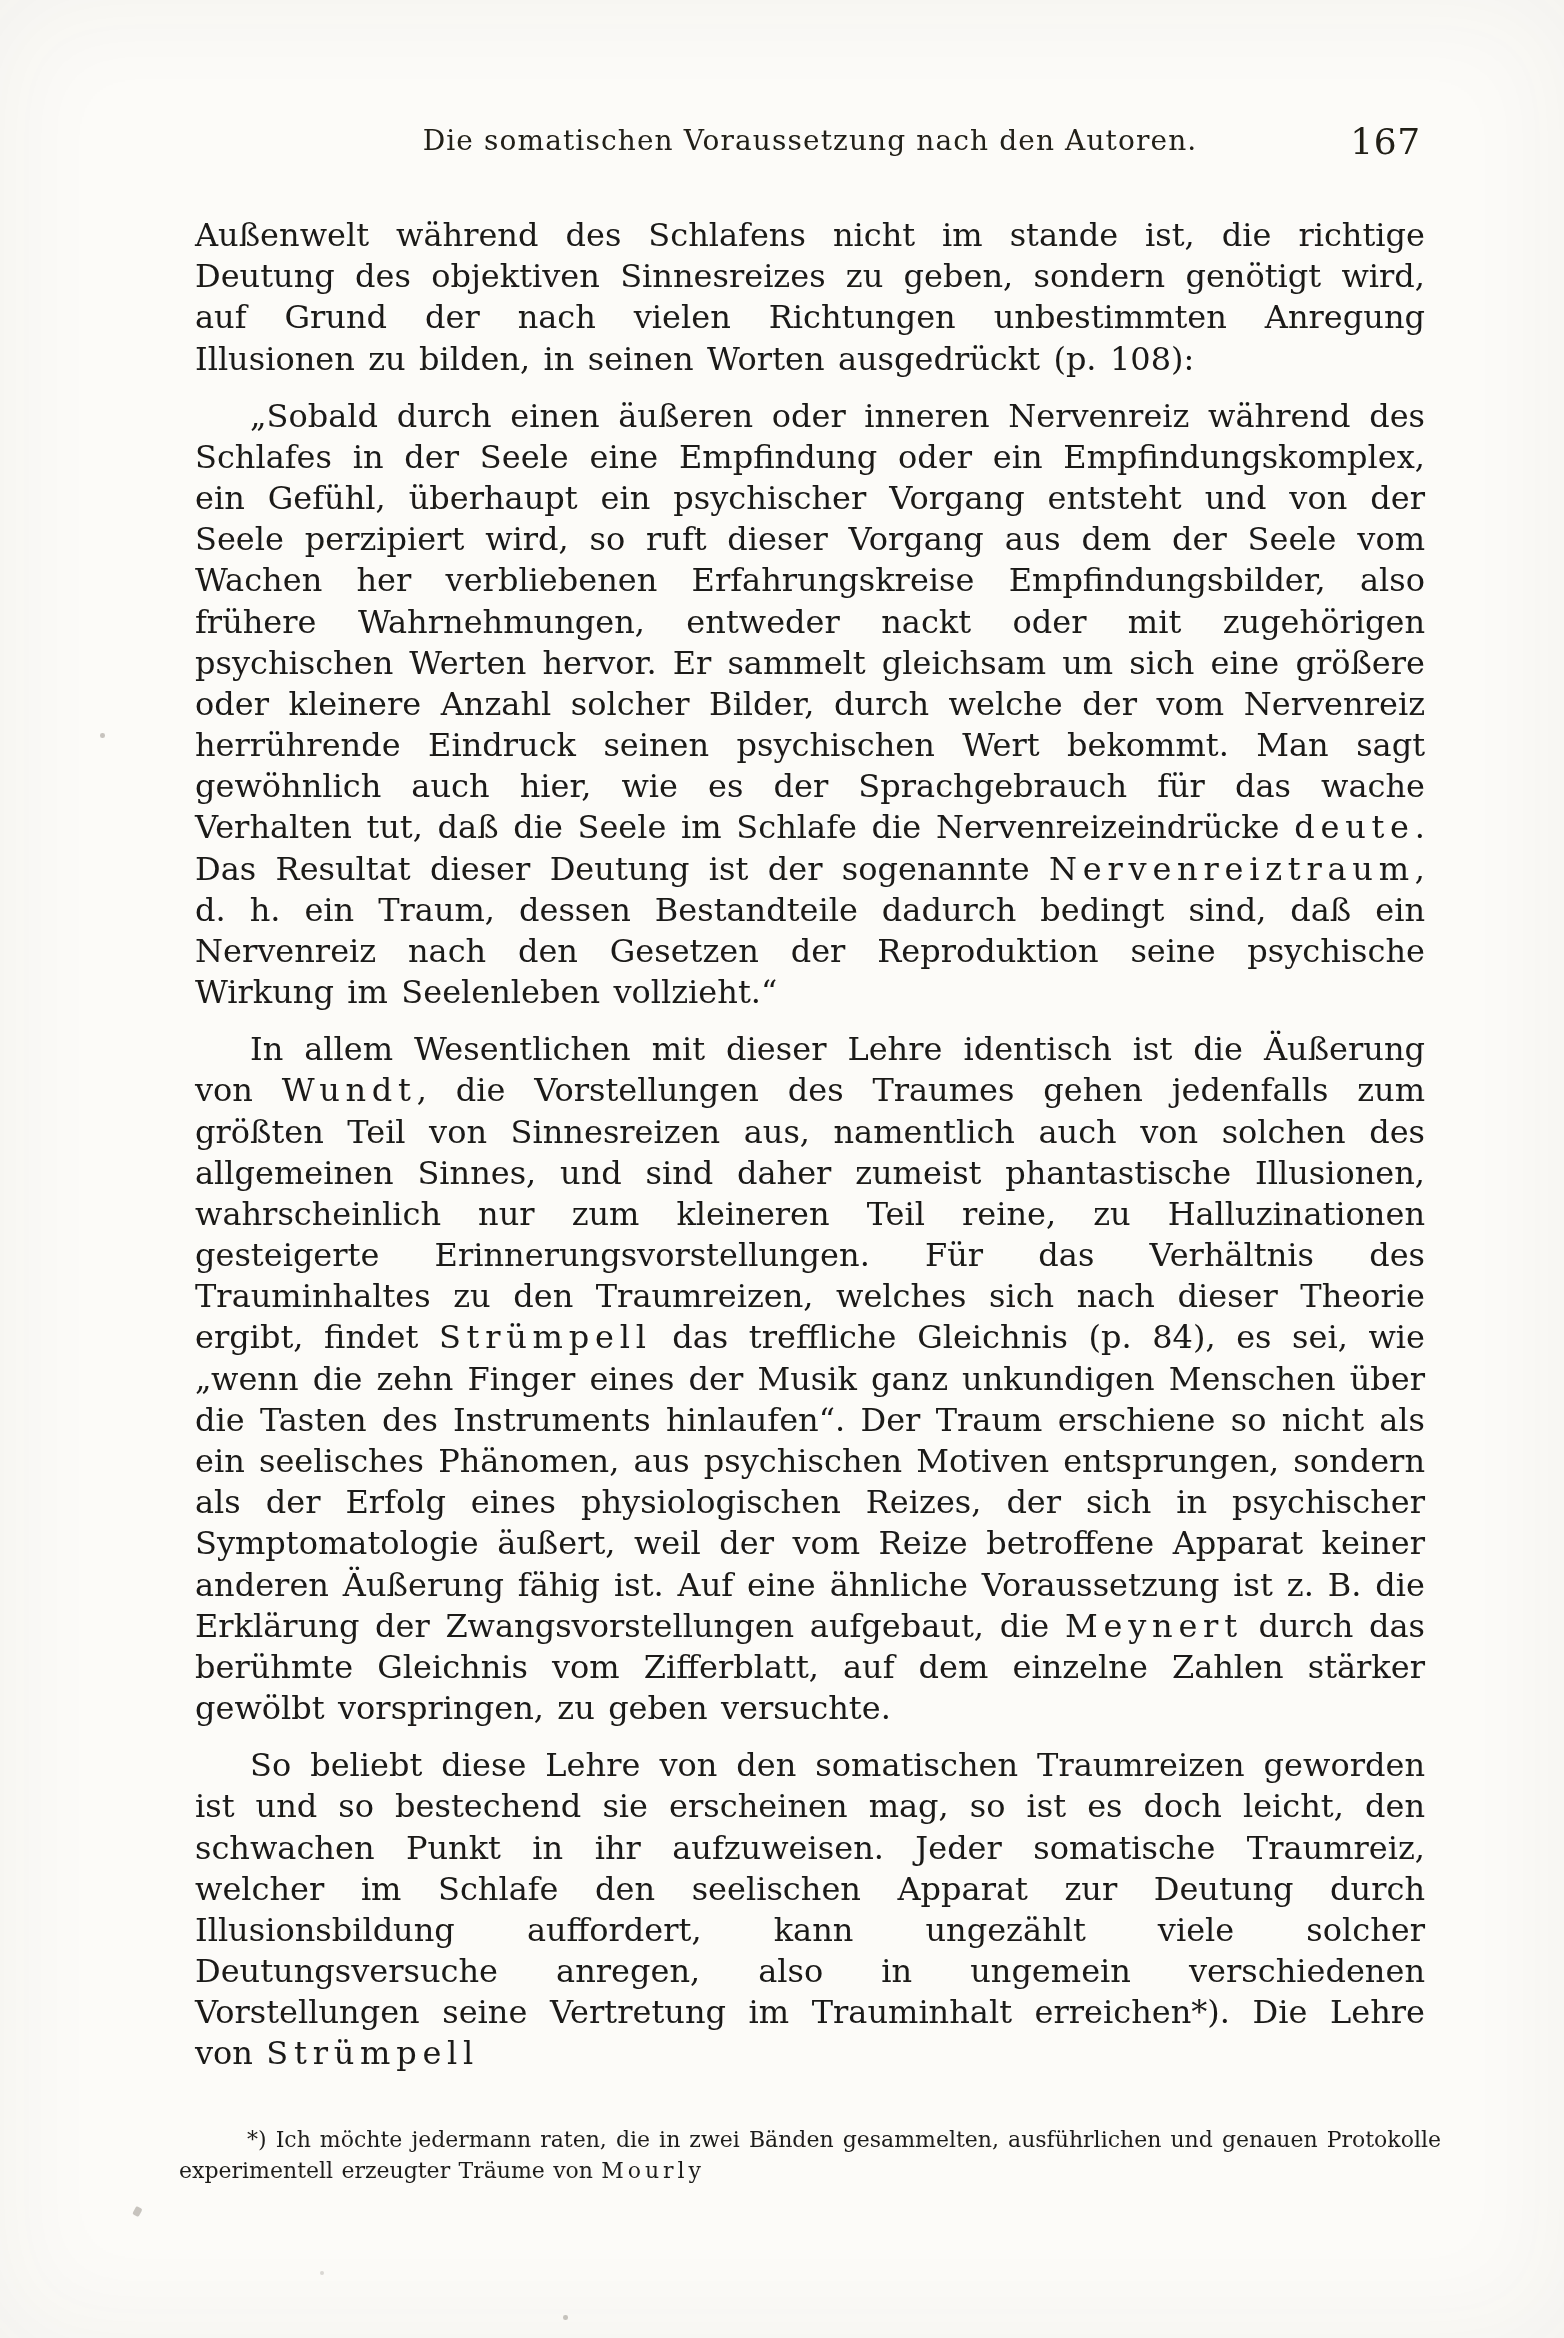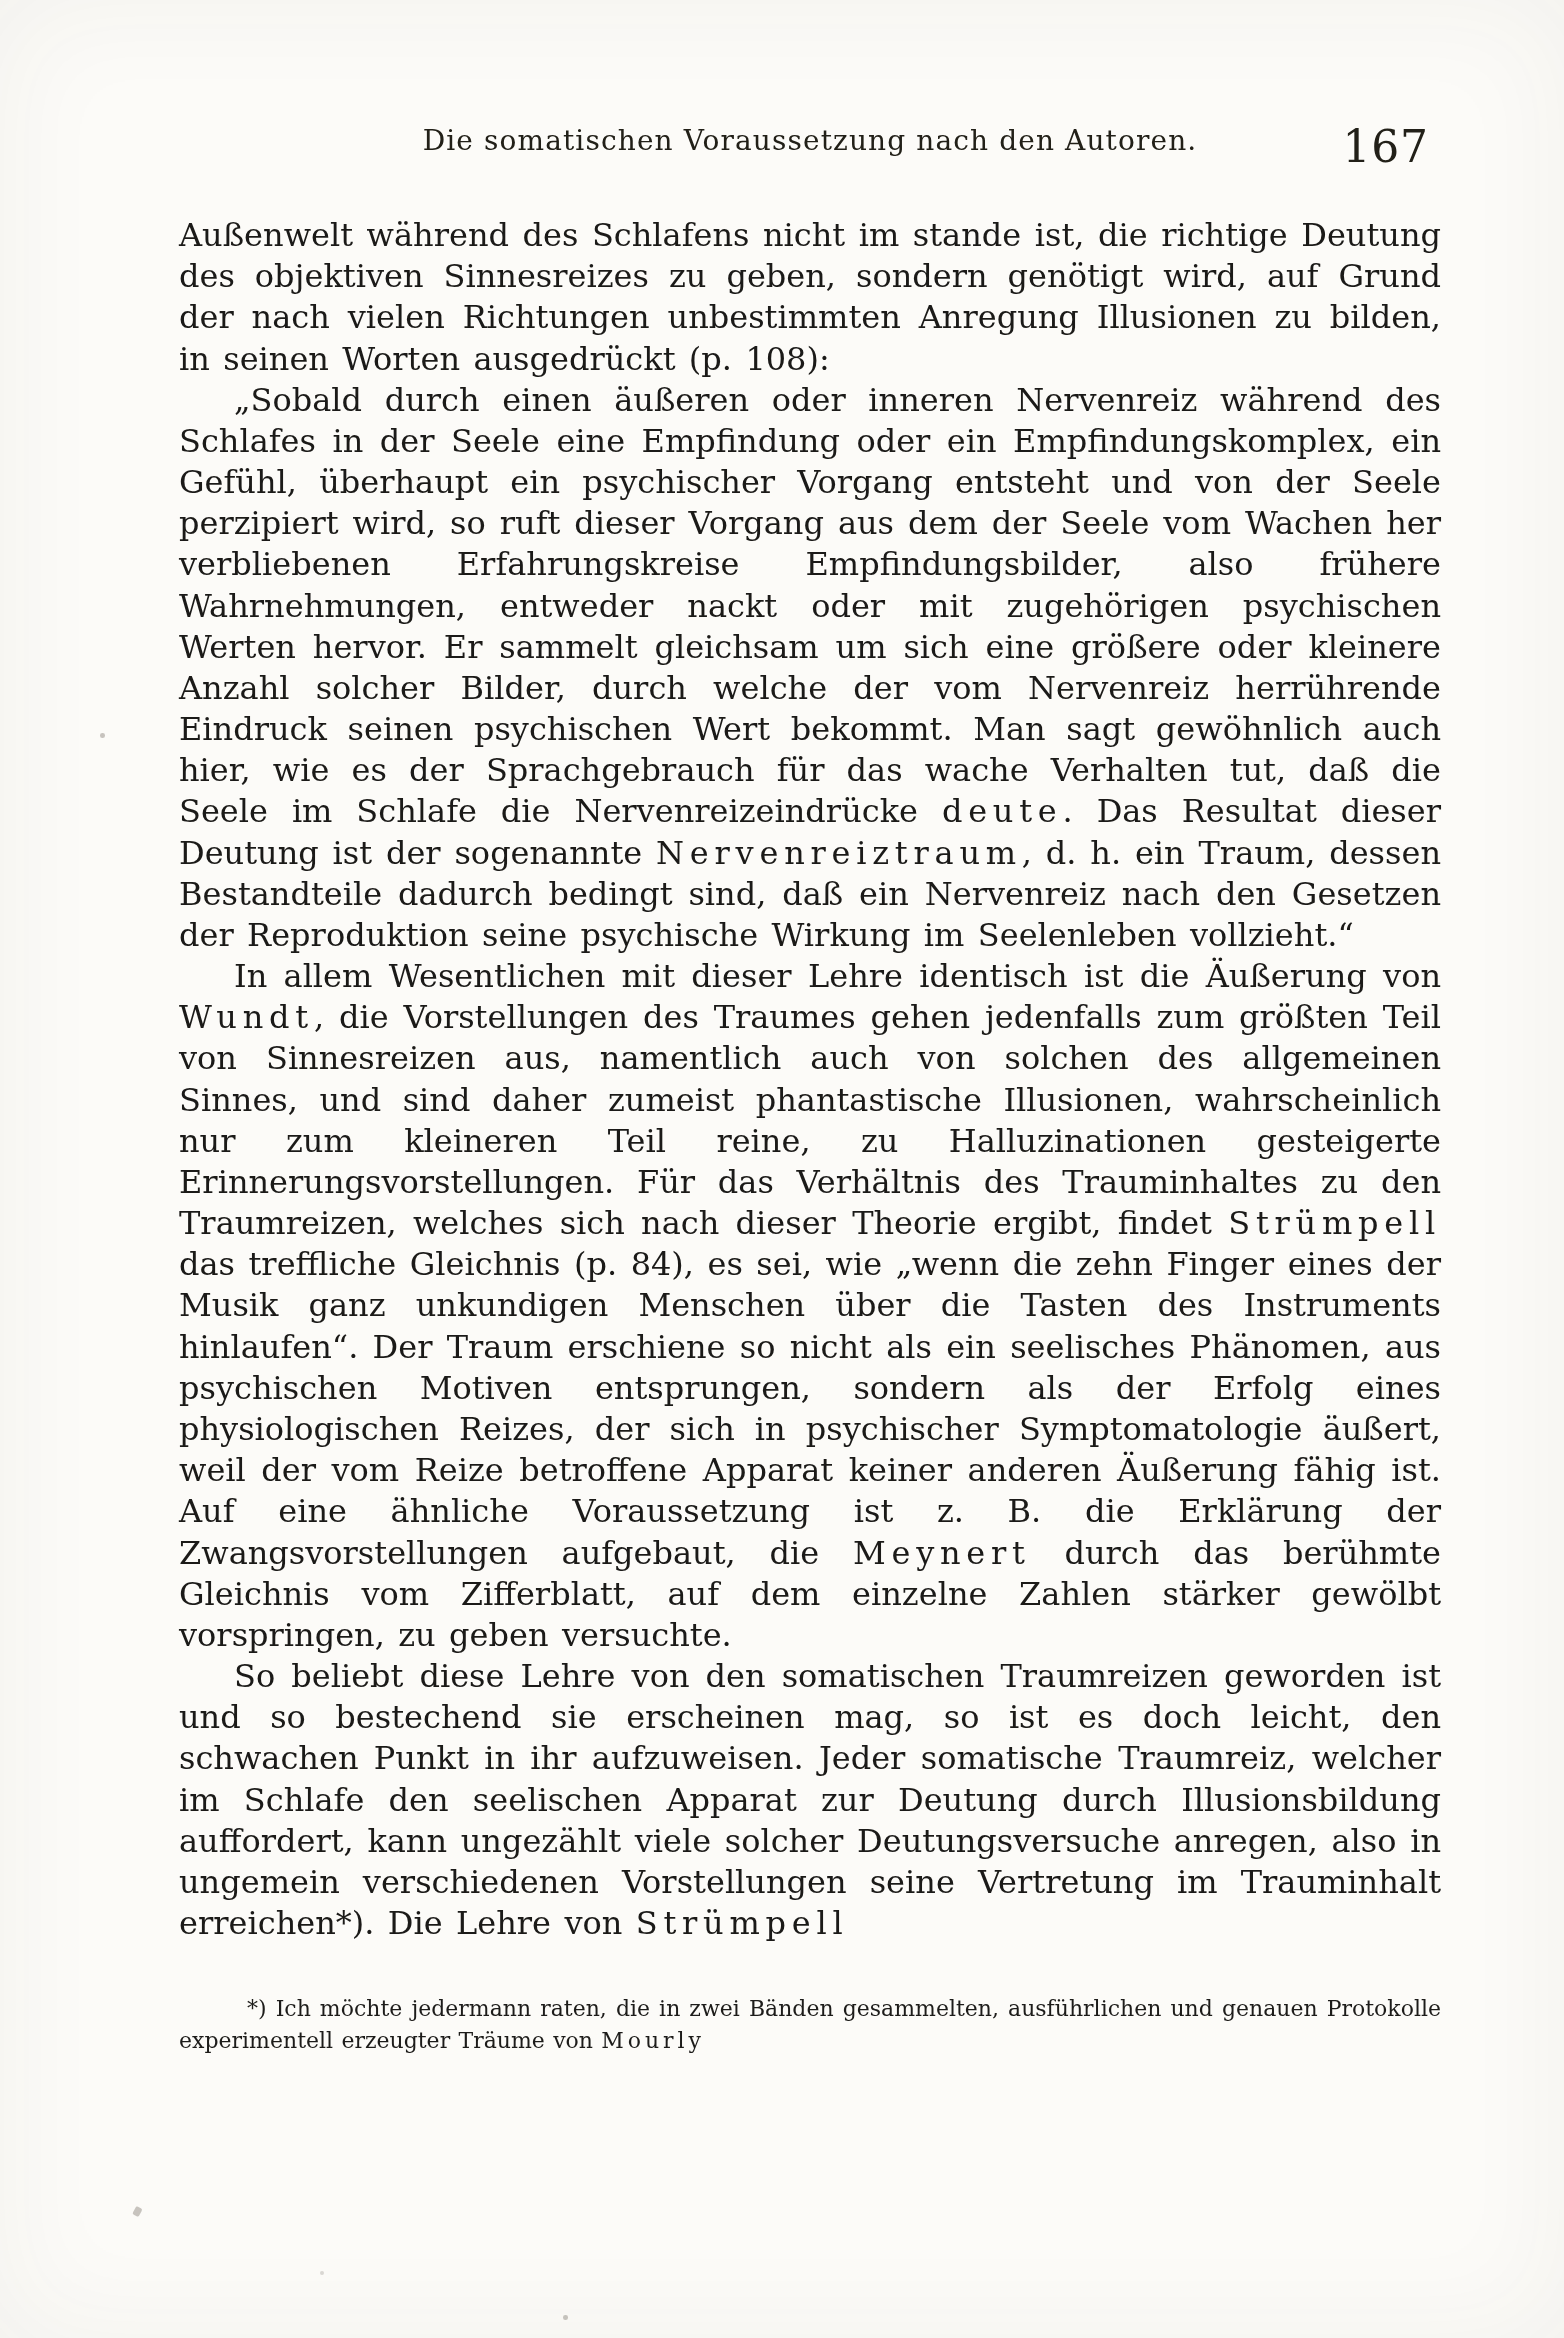--- a/index.html
+++ b/index.html
@@ -29,34 +29,34 @@
     font-size: 28px;
     letter-spacing: 0.04em;
     color: #222018;
     margin: 0 0 58px 0;
   }
   .running-head .title {
     display: inline-block;
   }
   .running-head .page-number {
     position: absolute;
-    right: 12px;
+    right: 20px;
     top: -2.8px;
-    font-size: 44px;
+    font-size: 36px;
     letter-spacing: 0.02em;
   }
   .body-text {
     font-size: 32px;
     line-height: 1.287;
     text-align: justify;
     word-spacing: 0.10em;
     color: #1b1a18;
   }
   .para {
-    margin: 0;
+    margin: 16px;
     text-indent: 0;
   }
   .para.indent {
     text-indent: 55px;
   }
   .spaced {
     letter-spacing: 0.18em;
   }
   .footnote {
     margin-top: 49px;

